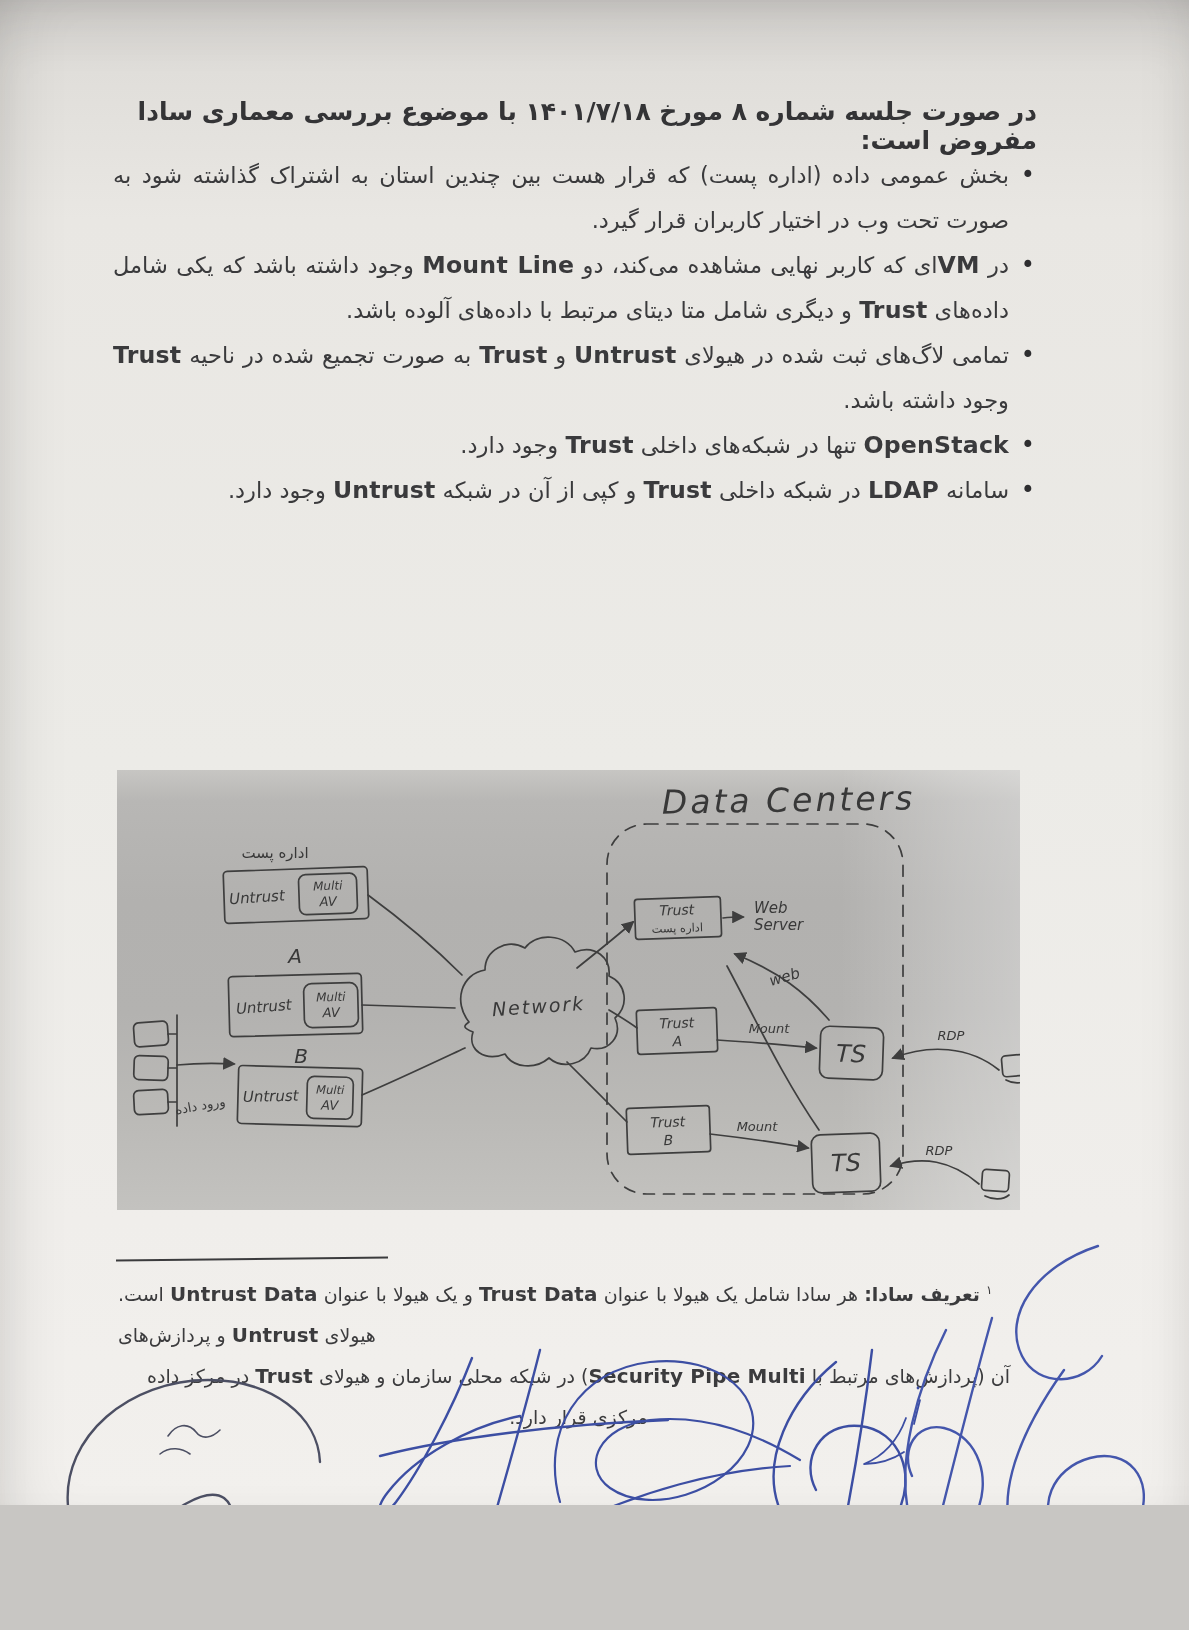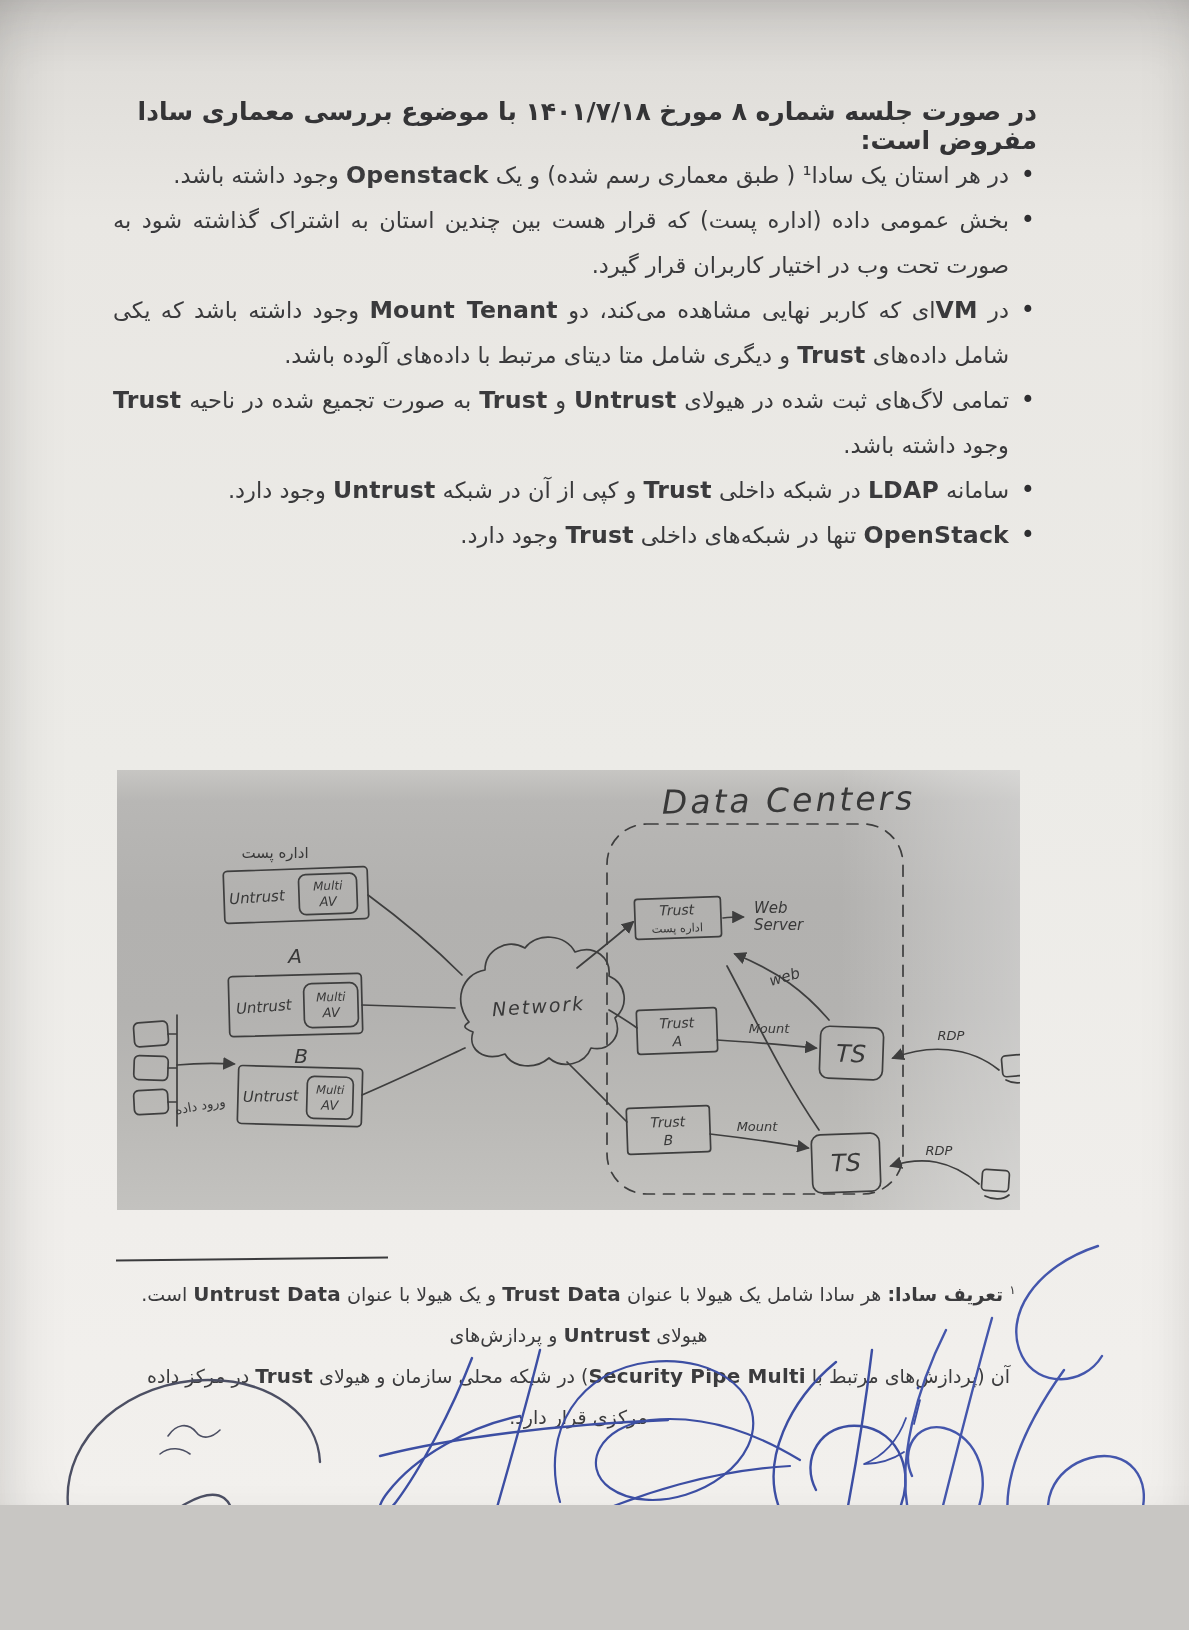--- a/index.html
+++ b/index.html
@@ -38,41 +38,40 @@
   }
   .diagram svg{display:block;width:100%;height:100%;}
   .sketch{stroke:#3e3e3e;stroke-width:1.7;fill:none;stroke-linecap:round;stroke-linejoin:round;}
   .hw{font-family:"DejaVu Sans",sans-serif;font-style:italic;fill:#383838;}
   .hw-fa{font-family:"DejaVu Sans",sans-serif;fill:#383838;}
   .fn-rule{position:absolute;left:116px;top:1258px;width:272px;height:2px;background:#3b3b3d;transform:rotate(-.6deg);}
   .footnote{
     position:absolute;right:150px;left:118px;top:1270px;
     direction:rtl;font-size:19px;line-height:41px;color:#3b3b3d;
   }
-  .footnote .fn1{text-align:center;}
+  .footnote .fn1{text-align:left;}
   .footnote .fn2{text-align:center;}
   .footnote b{font-weight:700;}
   .footnote sup{font-size:12px;}
   .sigs{position:absolute;left:0;top:1230px;width:1189px;height:400px;}
   .sig{fill:none;stroke-linecap:round;stroke-linejoin:round;}
 </style>
 </head>
 <body>
 
 <div class="page">
 
   <div class="doc-title latinize">در صورت جلسه شماره ۸ مورخ ۱۴۰۱/۷/۱۸ با موضوع بررسی معماری سادا مفروض است:</div>
 
   <ul class="bullets">
-    <li class="latinize">در هر استان یک سادا¹ ( طبق معماری رسم شده) و یک <span class="lat">Openstack</span> وجود داشته باشد.</li>
     <li class="latinize">بخش عمومی داده (اداره پست) که قرار هست بین چندین استان به اشتراک گذاشته شود به صورت تحت وب در اختیار کاربران قرار گیرد.</li>
-    <li class="latinize">در <span class="lat">VM</span>ای که کاربر نهایی مشاهده می‌کند، دو <span class="lat">Mount Tenant</span> وجود داشته باشد که یکی شامل داده‌های <span class="lat">Trust</span> و دیگری شامل متا دیتای مرتبط با داده‌های آلوده باشد.</li>
+    <li class="latinize">در <span class="lat">VM</span>ای که کاربر نهایی مشاهده می‌کند، دو <span class="lat">Mount Line</span> وجود داشته باشد که یکی شامل داده‌های <span class="lat">Trust</span> و دیگری شامل متا دیتای مرتبط با داده‌های آلوده باشد.</li>
     <li class="latinize">تمامی لاگ‌های ثبت شده در هیولای <span class="lat">Untrust</span> و <span class="lat">Trust</span> به صورت تجمیع شده در ناحیه <span class="lat">Trust</span> وجود داشته باشد.</li>
+    <li class="latinize"><span class="lat">OpenStack</span> تنها در شبکه‌های داخلی <span class="lat">Trust</span> وجود دارد.</li>
     <li class="latinize">سامانه <span class="lat">LDAP</span> در شبکه داخلی <span class="lat">Trust</span> و کپی از آن در شبکه <span class="lat">Untrust</span> وجود دارد.</li>
-    <li class="latinize"><span class="lat">OpenStack</span> تنها در شبکه‌های داخلی <span class="lat">Trust</span> وجود دارد.</li>
   </ul>
 
   <div class="diagram">
     <svg viewBox="0 0 903 440">
       <defs>
         <marker id="ah" viewBox="0 0 10 10" refX="8.5" refY="5" markerWidth="7.5" markerHeight="7.5" orient="auto-start-reverse">
           <path d="M0,0 L10,5 L0,10 z" fill="#3e3e3e"></path>
         </marker>
       </defs>
 

